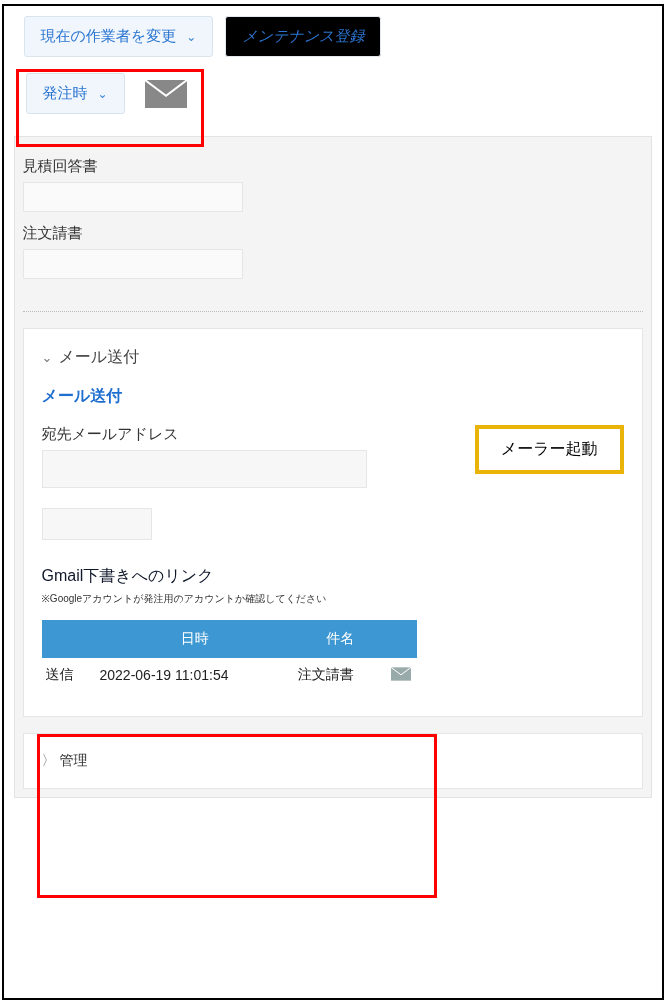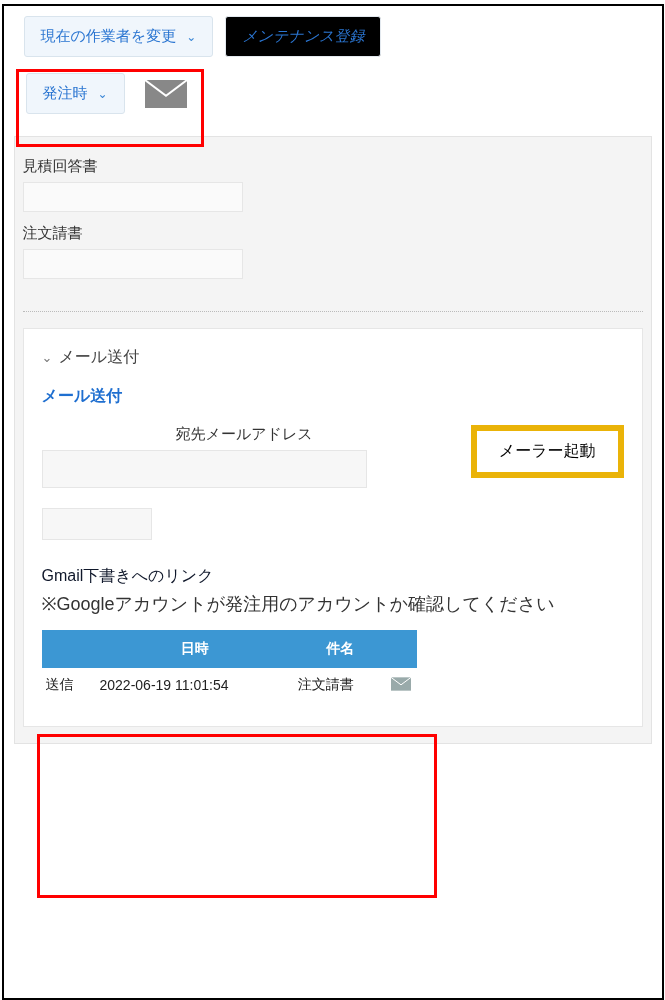--- a/index.html
+++ b/index.html
@@ -103,63 +103,62 @@
     align-items: flex-start;
     gap: 24px;
     margin-top: 18px;
   }
   .col-left { flex: 1; }
   .col-right { }
   .label2 {
     font-size: 15px;
     color: #333;
     margin-bottom: 6px;
-    text-align: center;
   }
   .text-input2 {
     width: 325px;
     height: 38px;
     border: 1px solid #e6e6e6;
     background: #f7f7f7;
   }
   .text-input3 {
     width: 110px;
     height: 32px;
     border: 1px solid #e6e6e6;
     background: #f7f7f7;
   }
   .btn-outline {
-    border: 6px solid #eab308;
+    border: 4px solid #eab308;
     background: #fff;
     padding: 10px 22px;
     font-size: 16px;
     cursor: pointer;
   }
   .gmail-link {
     color: #0f172a;
     font-size: 16px;
     margin-top: 26px;
     display: inline-block;
     cursor: pointer;
   }
   .note {
-    font-size: 18px;
+    font-size: 10px;
     color: #333;
     margin-top: 4px;
   }
   .tbl {
     width: 375px;
     margin-top: 14px;
     border-collapse: collapse;
     font-size: 14px;
   }
   .tbl thead th {
     background: #3c97d3;
     color: #fff;
-    font-weight: bold;
+    font-weight: normal;
     padding: 10px 4px;
     text-align: center;
   }
   .tbl tbody td {
     padding: 8px 4px;
     color: #222;
   }
   .mail-icon-sm {
     width: 20px; height: 14px; fill: #9aa;
   }
@@ -263,18 +262,22 @@
                 <path d="M0 0 h24 v16 h-24 z" fill="#9aa"></path>
                 <path d="M0 0 l12 9 l12 -9" fill="none" stroke="#fff" stroke-width="1.2"></path>
               </svg>
             </td>
           </tr>
         </tbody>
       </table>
 
     </div>
 
+    <div class="manage-panel">
+      <span class="chev-right">〉</span>
+      <span>管理</span>
+    </div>
 
   </div>
 
   <div class="redbox redbox2"></div>
 
 </div>
 
 </body></html>

